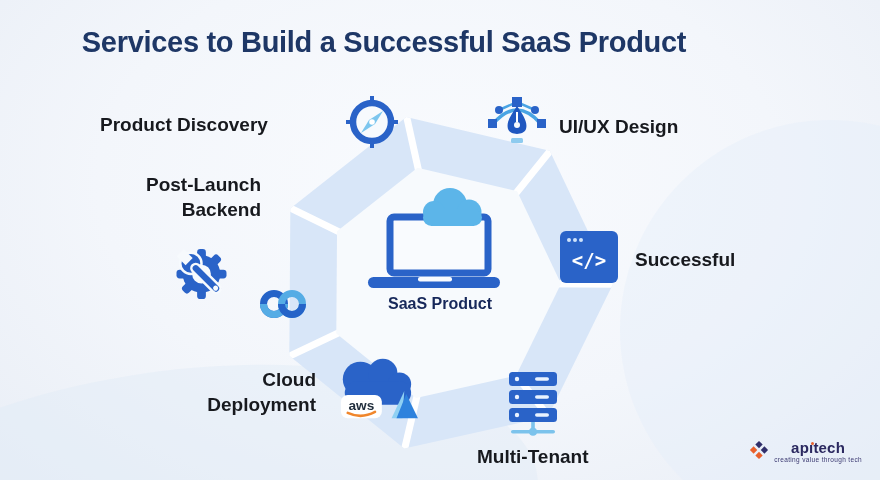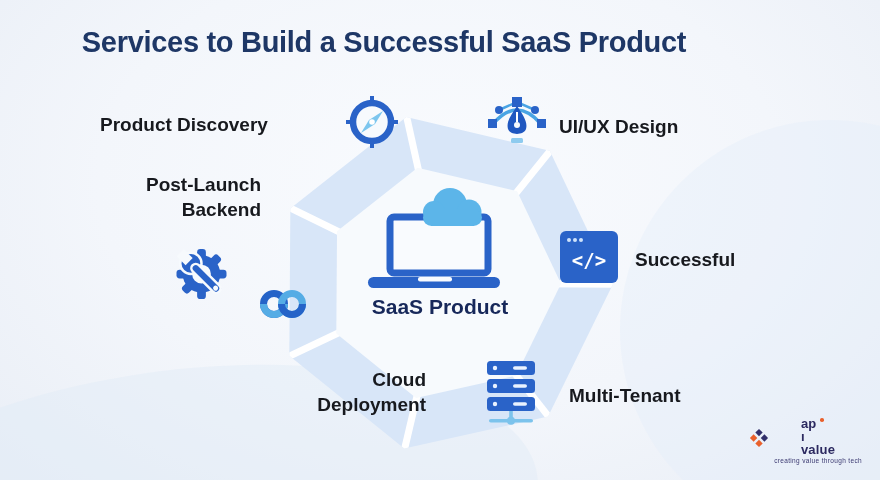--- a/index.html
+++ b/index.html
@@ -30,27 +30,27 @@
     clip-path:polygon(39.2% 1.2%, 81.4% 11.1%, 100% 50.3%, 80.9% 89.3%, 38.6% 98.7%, 4.8% 71.4%, 5.1% 28.1%);
   }
   .svc{position:absolute;z-index:2;display:flex;align-items:center;}
   .svc .label{
     font-size:19px;font-weight:600;color:#17191e;line-height:25px;white-space:nowrap;
   }
   .label.right{text-align:right;}
   .center-icon{position:absolute;z-index:2;left:360px;top:181px;}
   .center-label{
     position:absolute;z-index:2;left:330px;top:295px;width:220px;text-align:center;
-    font-size:21px;font-weight:700;color:#17285a;
+    font-size:16px;font-weight:700;color:#17285a;
   }
   .brand{
     position:absolute;z-index:2;right:18px;bottom:16px;display:flex;align-items:center;gap:5px;
   }
   .brand .wordblock{display:flex;flex-direction:column;align-items:center;line-height:1;}
-  .brand .word{font-size:13px;font-weight:700;color:#2b2960;letter-spacing:.2px;position:relative;display:flex;flex-direction:column;}
+  .brand .word{font-size:15px;font-weight:700;color:#2b2960;letter-spacing:.2px;position:relative;display:flex;}
   .brand .idot{position:absolute;left:19.5px;top:1.5px;width:3.6px;height:3.6px;border-radius:50%;background:#e9602c;}
   .brand .tagline{font-size:6.5px;color:#3a3870;letter-spacing:.35px;margin-top:2px;}
 </style>
 </head>
 <body>
 
 <div class="decor decor-bottom"></div>
 <div class="decor decor-right"></div>
 
 <div class="title">Services to Build a Successful SaaS Product</div>
@@ -170,23 +170,40 @@
       <path d="M48.5 22 A10.5 10.5 0 0 1 27.5 22" fill="none" stroke="#2563c8" stroke-width="7"></path>
     </svg>
   </span>
 </div>
 
 <div class="svc" style="left:178px;top:352px;width:248px;height:80px;justify-content:flex-end;gap:10px;">
   <div class="label right">
     <div>Cloud</div>
     <div>Deployment</div>
   </div>
-</div>
-
-<div class="svc" style="left:477px;top:359px;height:72px;gap:24px;">
+  <span>
+    <svg width="100" height="80" viewBox="0 0 100 82">
+      <g fill="#2a63c8">
+        <circle cx="34" cy="30" r="18"></circle>
+        <circle cx="57" cy="24" r="15"></circle>
+        <circle cx="74" cy="35" r="12"></circle>
+        <rect x="18" y="32" width="68" height="24" rx="12"></rect>
+      </g>
+      <rect x="14" y="46" width="42" height="24" rx="7" fill="#ffffff"></rect>
+      <text x="35" y="62" text-anchor="middle" font-family="Liberation Sans, sans-serif" font-size="14" font-weight="bold" fill="#222f3e">aws</text>
+      <path d="M21 64.5 Q35 71 49 63.5" fill="none" stroke="#f0862c" stroke-width="2.6" stroke-linecap="round"></path>
+      <g>
+        <polygon points="79,42 66,70 77,70" fill="#8fd0f3"></polygon>
+        <polygon points="81,45 93,70 71,70" fill="#2e82dd"></polygon>
+      </g>
+    </svg>
+  </span>
+</div>
+
+<div class="svc" style="left:477px;top:368px;height:72px;gap:0;flex-direction:column;">
   <span>
     <svg width="68" height="72" viewBox="0 0 68 72">
       <g fill="#2a63c8">
         <rect x="10" y="4" width="48" height="14" rx="3.5"></rect>
         <rect x="10" y="22" width="48" height="14" rx="3.5"></rect>
         <rect x="10" y="40" width="48" height="14" rx="3.5"></rect>
       </g>
       <g fill="#eaf3ff">
         <circle cx="18" cy="11" r="2.2"></circle>
           <rect x="36" y="9.2" width="14" height="3.6" rx="1.8"></rect>
@@ -213,18 +230,18 @@
       <rect x="7.4" y="2" width="5.2" height="5.2" transform="rotate(45 10 4.6)" fill="#312f6b"></rect>
       <rect x="12.8" y="7.4" width="5.2" height="5.2" transform="rotate(45 15.4 10)" fill="#312f6b"></rect>
       <rect x="7.4" y="12.8" width="5.2" height="5.2" transform="rotate(45 10 15.4)" fill="#e9602c"></rect>
       <rect x="2" y="7.4" width="5.2" height="5.2" transform="rotate(45 4.6 10)" fill="#e9602c"></rect>
     </svg>
   </span>
   <span class="wordblock">
     <span class="word">
         <span>ap</span>
         <span>ı</span>
-        <span>value</span>
+        <span>tech</span>
         <span class="idot"></span>
       </span>
     <span class="tagline">creating value through tech</span>
   </span>
 </div>
 
 </body></html>

